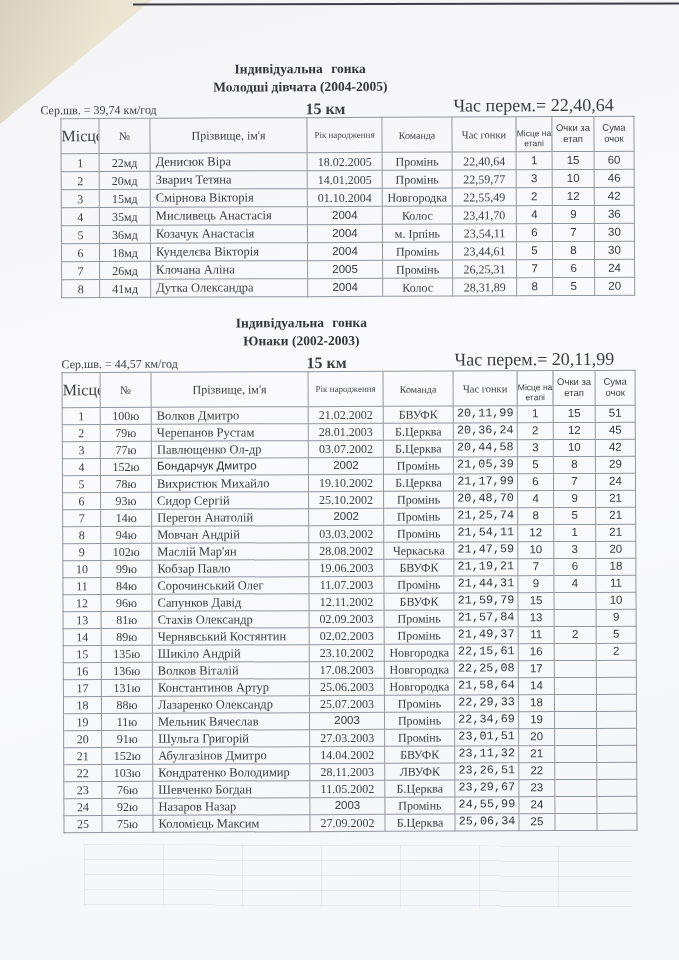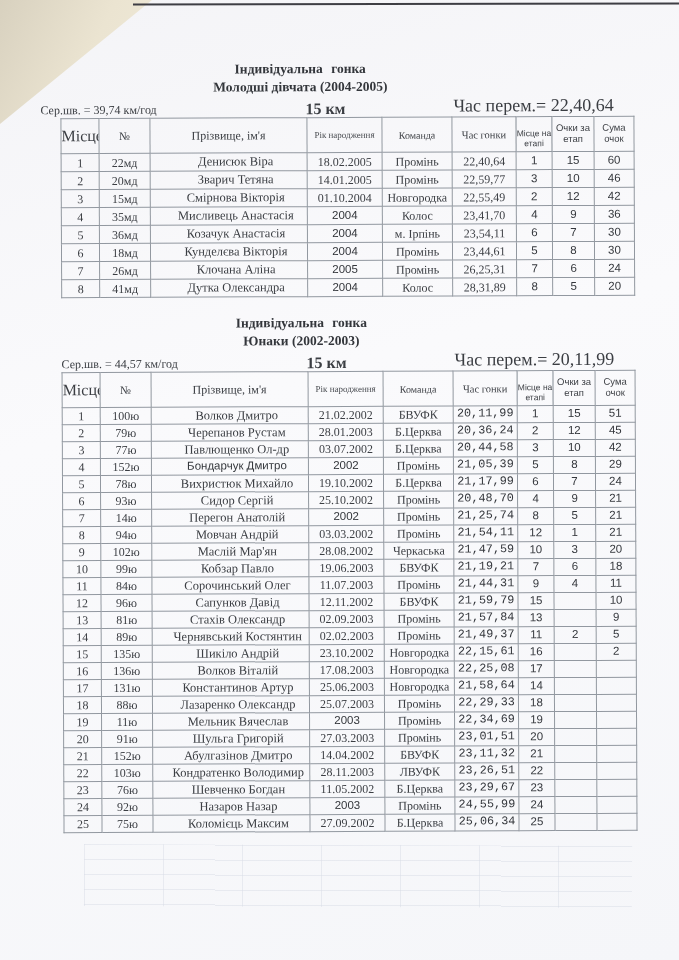--- a/index.html
+++ b/index.html
@@ -57,21 +57,21 @@
   th.h-stage{position:relative;font-family:"Liberation Sans","DejaVu Sans",sans-serif;font-size:8.5px}
   th.h-stage .raised{
     position:absolute;left:-1px;right:-1px;top:-11px;bottom:0;
     border:1px solid #9298a0;border-bottom:none;
     display:flex;align-items:center;justify-content:center;
     line-height:1.1;white-space:normal;padding-top:19px;
   }
   th.h-pts,th.h-sum{font-family:"Liberation Sans","DejaVu Sans",sans-serif;font-size:9.5px;line-height:1.15;white-space:normal}
   tbody td{height:17px;font-size:12px;line-height:1}
   .t2 tbody td{height:16px}
-  tbody td:nth-child(3){text-align:center;padding-left:14px;font-size:12.5px}
+  tbody td:nth-child(3){text-align:left;padding-left:5px;font-size:12.5px}
   tbody td:nth-child(7),tbody td:nth-child(8),tbody td:nth-child(9){
     font-family:"Liberation Sans","DejaVu Sans",sans-serif;font-size:11.5px;color:#34373c}
   tbody td.sans{font-family:"Liberation Sans","DejaVu Sans",sans-serif;font-size:11.5px;color:#34373c}
   .t2 tbody td:nth-child(6){font-family:Liberation Mono, monospace;font-size:11.8px;color:#34373c}
   .s2{margin-top:17px}
 </style>
 </head>
 <body>
 
 <div class="paper"></div>

